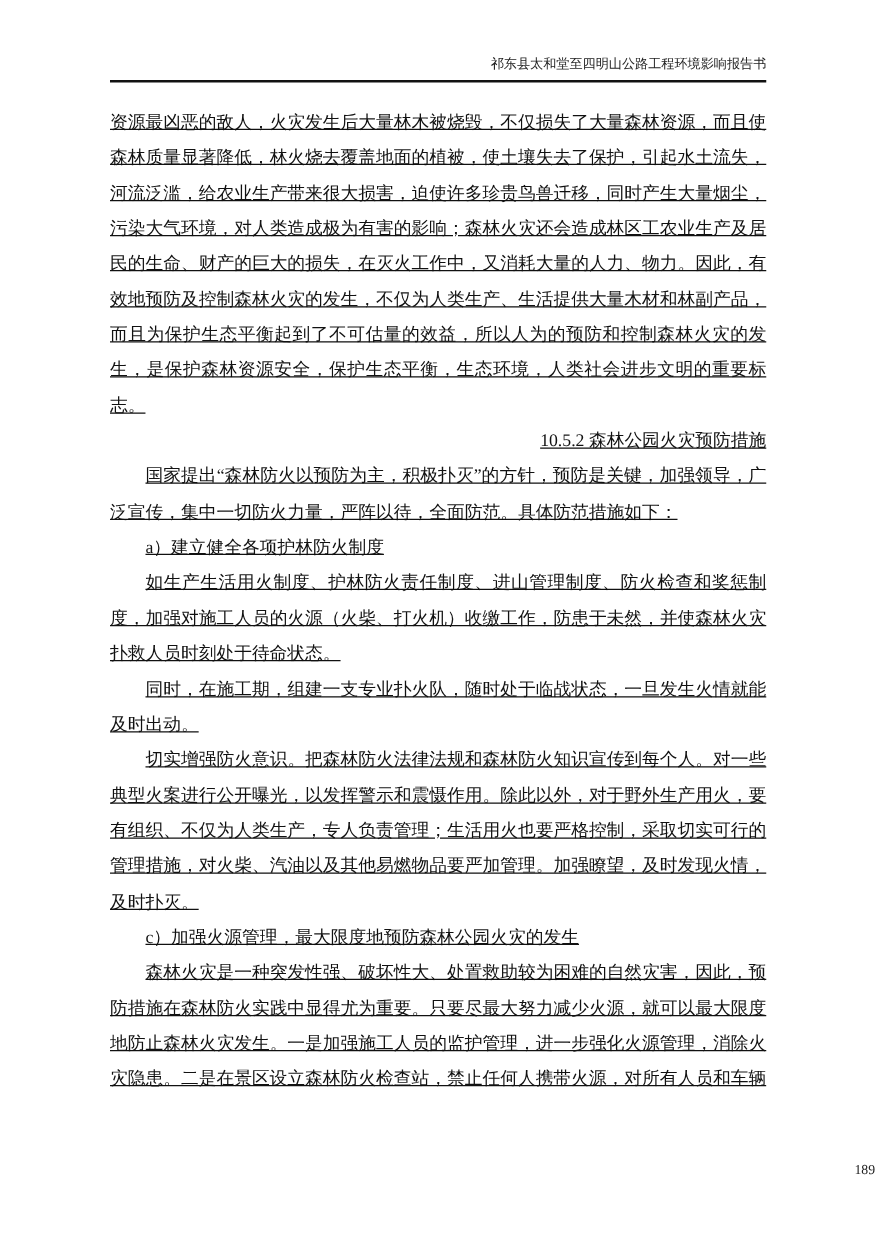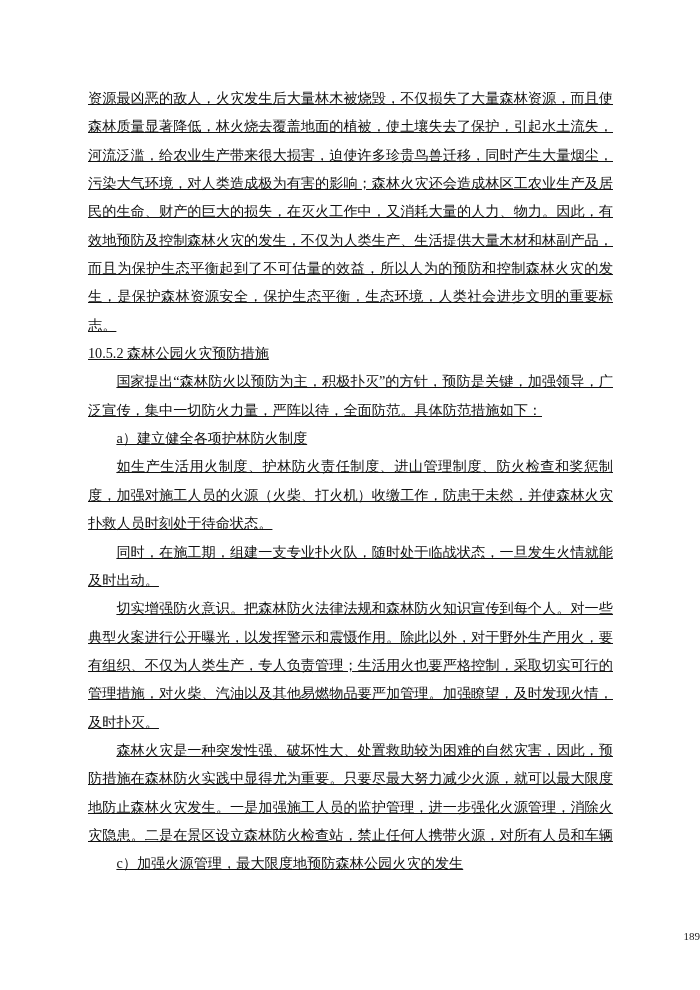--- a/index.html
+++ b/index.html
@@ -38,46 +38,49 @@
     text-decoration: underline;
   }
   .doc-body p, .doc-body h3 {
     margin: 0;
     padding: 0;
     font-size: 14.2px;
     font-weight: normal;
     line-height: 28.35px;
   }
   .doc-body .indent { text-indent: 2em; }
-  .doc-body h3 { text-align: left; }
+  .doc-body h3 { text-align: right; }
   .footer {
     position: absolute;
     bottom: 48px;
     left: 0;
     width: 100%;
     text-align: right;
     font-size: 11px;
     color: #222;
   }
 </style>
 </head>
 <body>
 
 <div class="page">
 
+  <div class="header">
+    <span>祁东县太和堂至四明山公路工程环境影响报告书</span>
+  </div>
 
   <div class="doc-body">
     <p>资源最凶恶的敌人，火灾发生后大量林木被烧毁，不仅损失了大量森林资源，而且使森林质量显著降低，林火烧去覆盖地面的植被，使土壤失去了保护，引起水土流失，河流泛滥，给农业生产带来很大损害，迫使许多珍贵鸟兽迁移，同时产生大量烟尘，污染大气环境，对人类造成极为有害的影响；森林火灾还会造成林区工农业生产及居民的生命、财产的巨大的损失，在灭火工作中，又消耗大量的人力、物力。因此，有效地预防及控制森林火灾的发生，不仅为人类生产、生活提供大量木材和林副产品，而且为保护生态平衡起到了不可估量的效益，所以人为的预防和控制森林火灾的发生，是保护森林资源安全，保护生态平衡，生态环境，人类社会进步文明的重要标志。</p>
     <h3>10.5.2 森林公园火灾预防措施</h3>
     <p class="indent">国家提出“森林防火以预防为主，积极扑灭”的方针，预防是关键，加强领导，广泛宣传，集中一切防火力量，严阵以待，全面防范。具体防范措施如下：</p>
     <p class="indent">a）建立健全各项护林防火制度</p>
     <p class="indent">如生产生活用火制度、护林防火责任制度、进山管理制度、防火检查和奖惩制度，加强对施工人员的火源（火柴、打火机）收缴工作，防患于未然，并使森林火灾扑救人员时刻处于待命状态。</p>
     <p class="indent">同时，在施工期，组建一支专业扑火队，随时处于临战状态，一旦发生火情就能及时出动。</p>
     <p class="indent">切实增强防火意识。把森林防火法律法规和森林防火知识宣传到每个人。对一些典型火案进行公开曝光，以发挥警示和震慑作用。除此以外，对于野外生产用火，要有组织、不仅为人类生产，专人负责管理；生活用火也要严格控制，采取切实可行的管理措施，对火柴、汽油以及其他易燃物品要严加管理。加强瞭望，及时发现火情，及时扑灭。</p>
+    <p class="indent">c）加强火源管理，最大限度地预防森林公园火灾的发生</p>
     <p class="indent">森林火灾是一种突发性强、破坏性大、处置救助较为困难的自然灾害，因此，预防措施在森林防火实践中显得尤为重要。只要尽最大努力减少火源，就可以最大限度地防止森林火灾发生。一是加强施工人员的监护管理，进一步强化火源管理，消除火灾隐患。二是在景区设立森林防火检查站，禁止任何人携带火源，对所有人员和车辆</p>
-    <p class="indent">c）加强火源管理，最大限度地预防森林公园火灾的发生</p>
   </div>
 
   <div class="footer">
     <span>189</span>
   </div>
 
 </div>
 
 </body></html>

